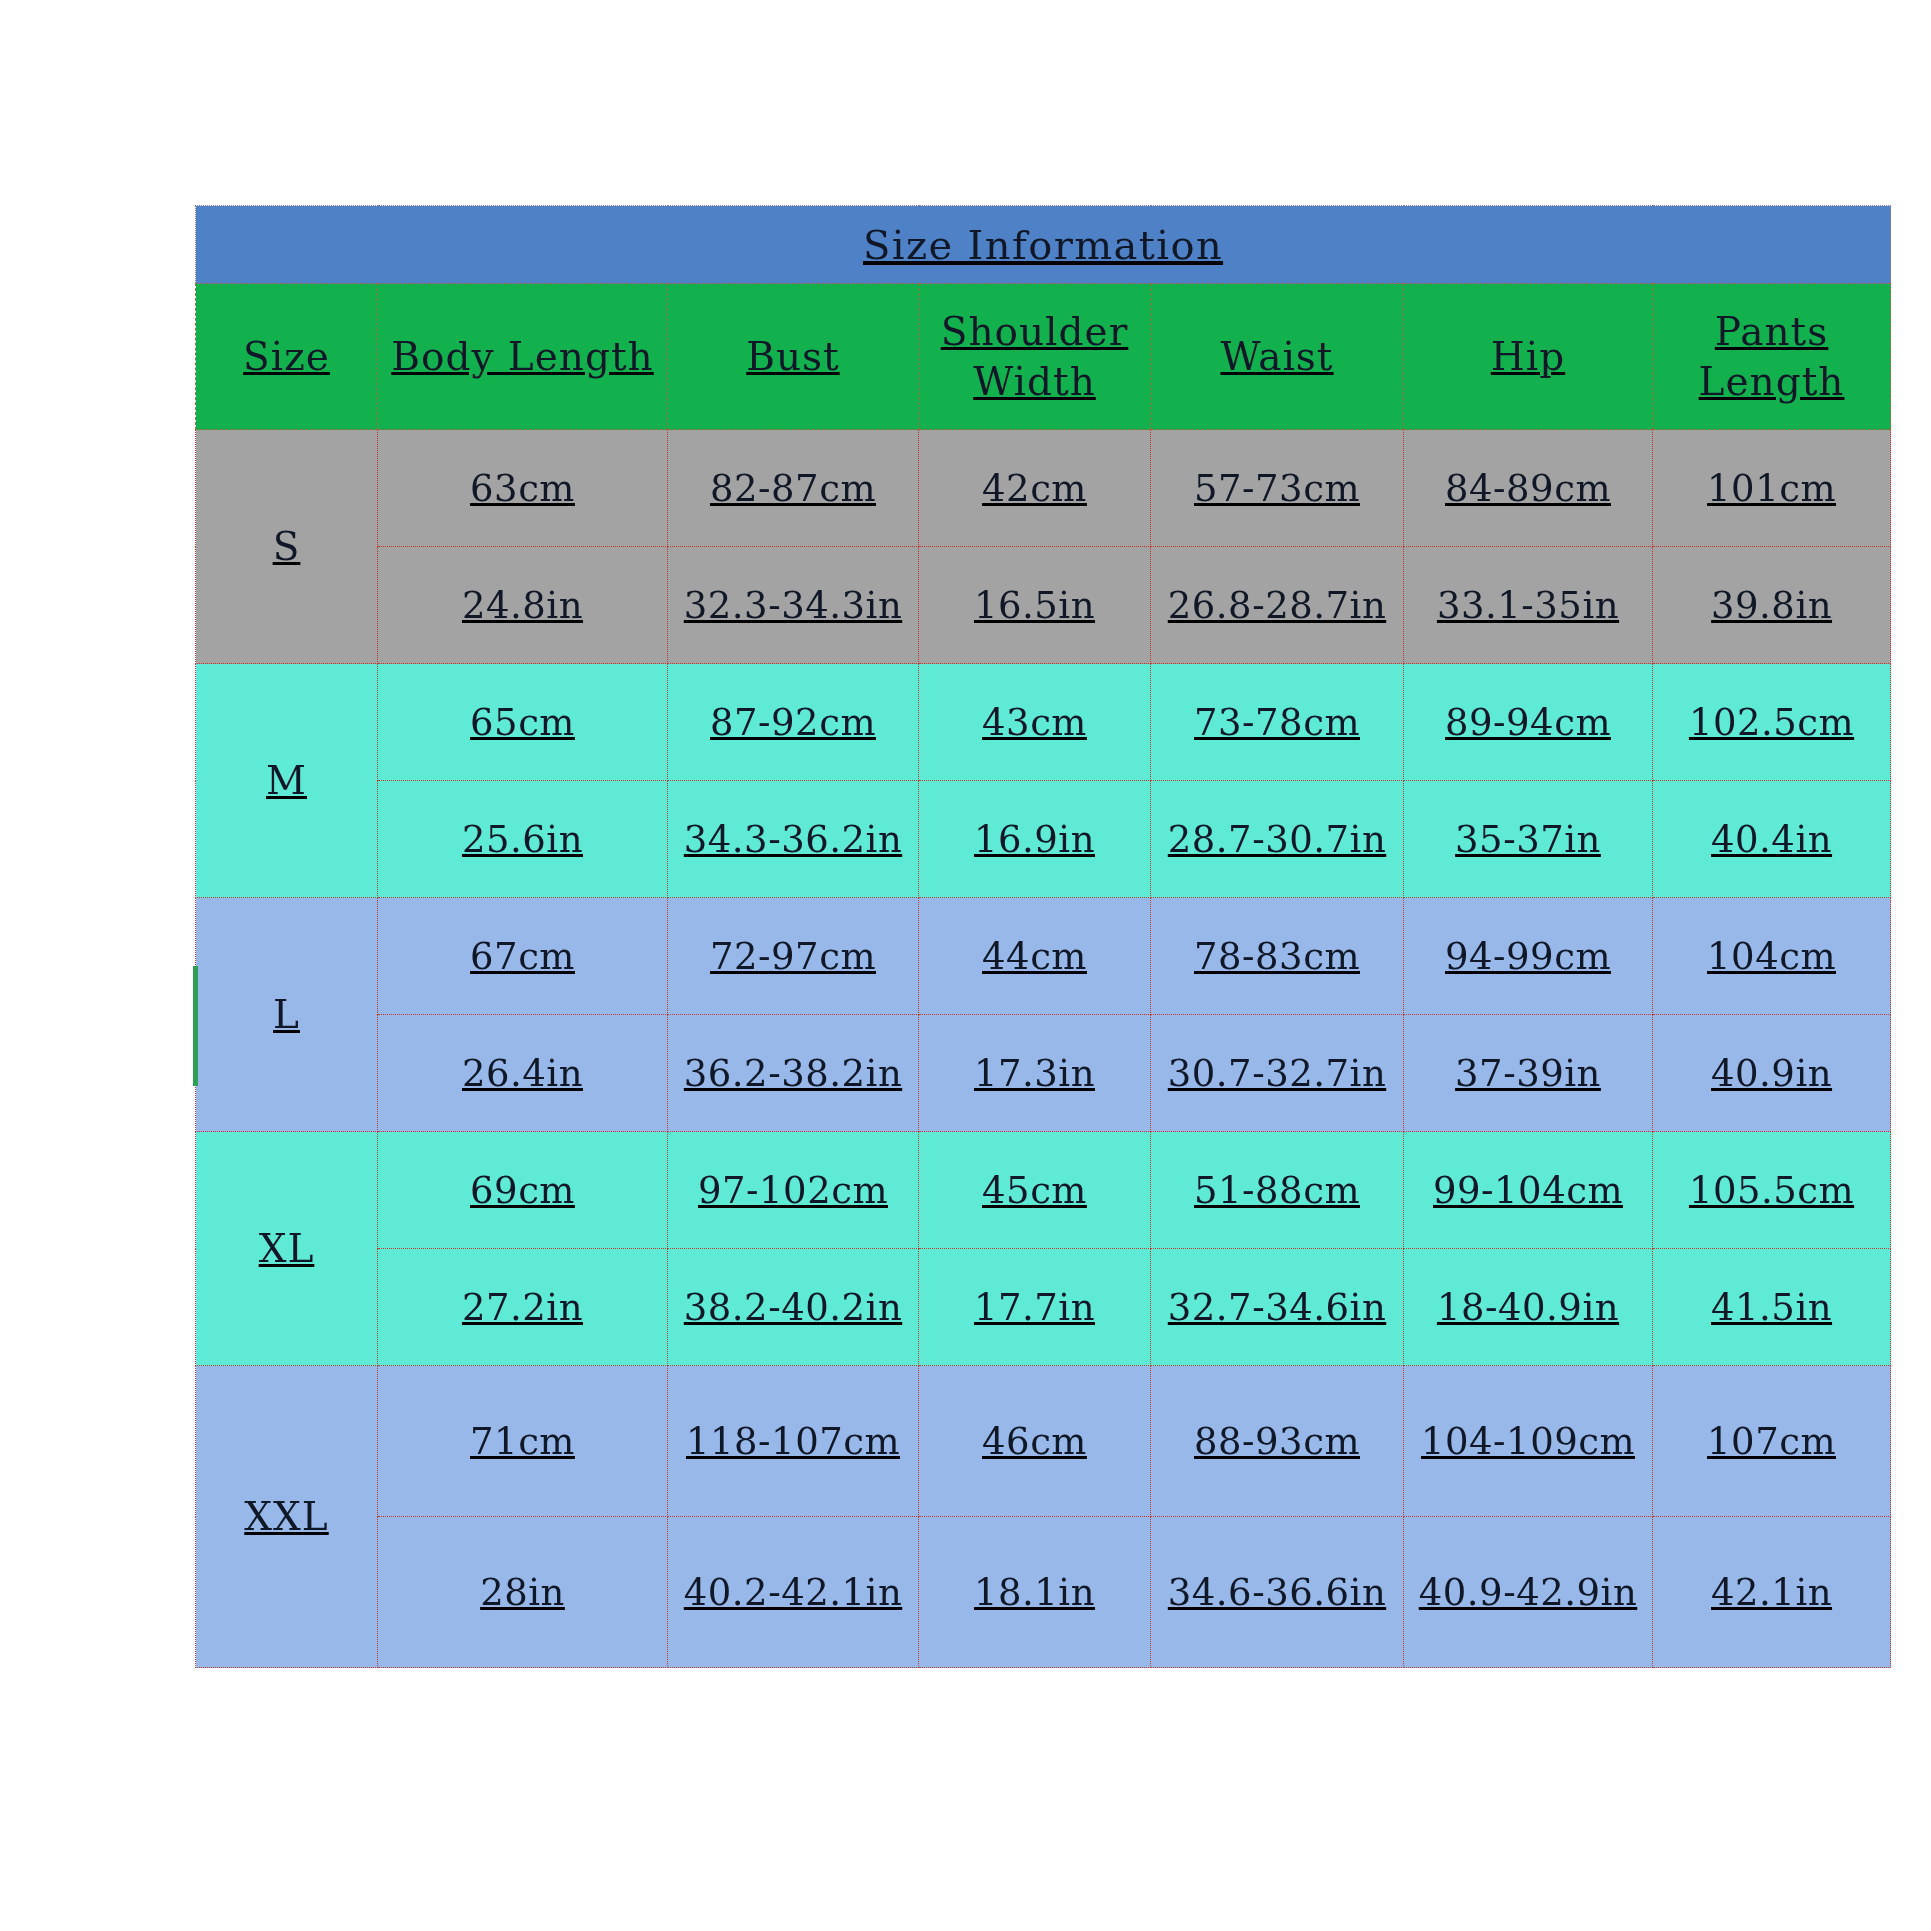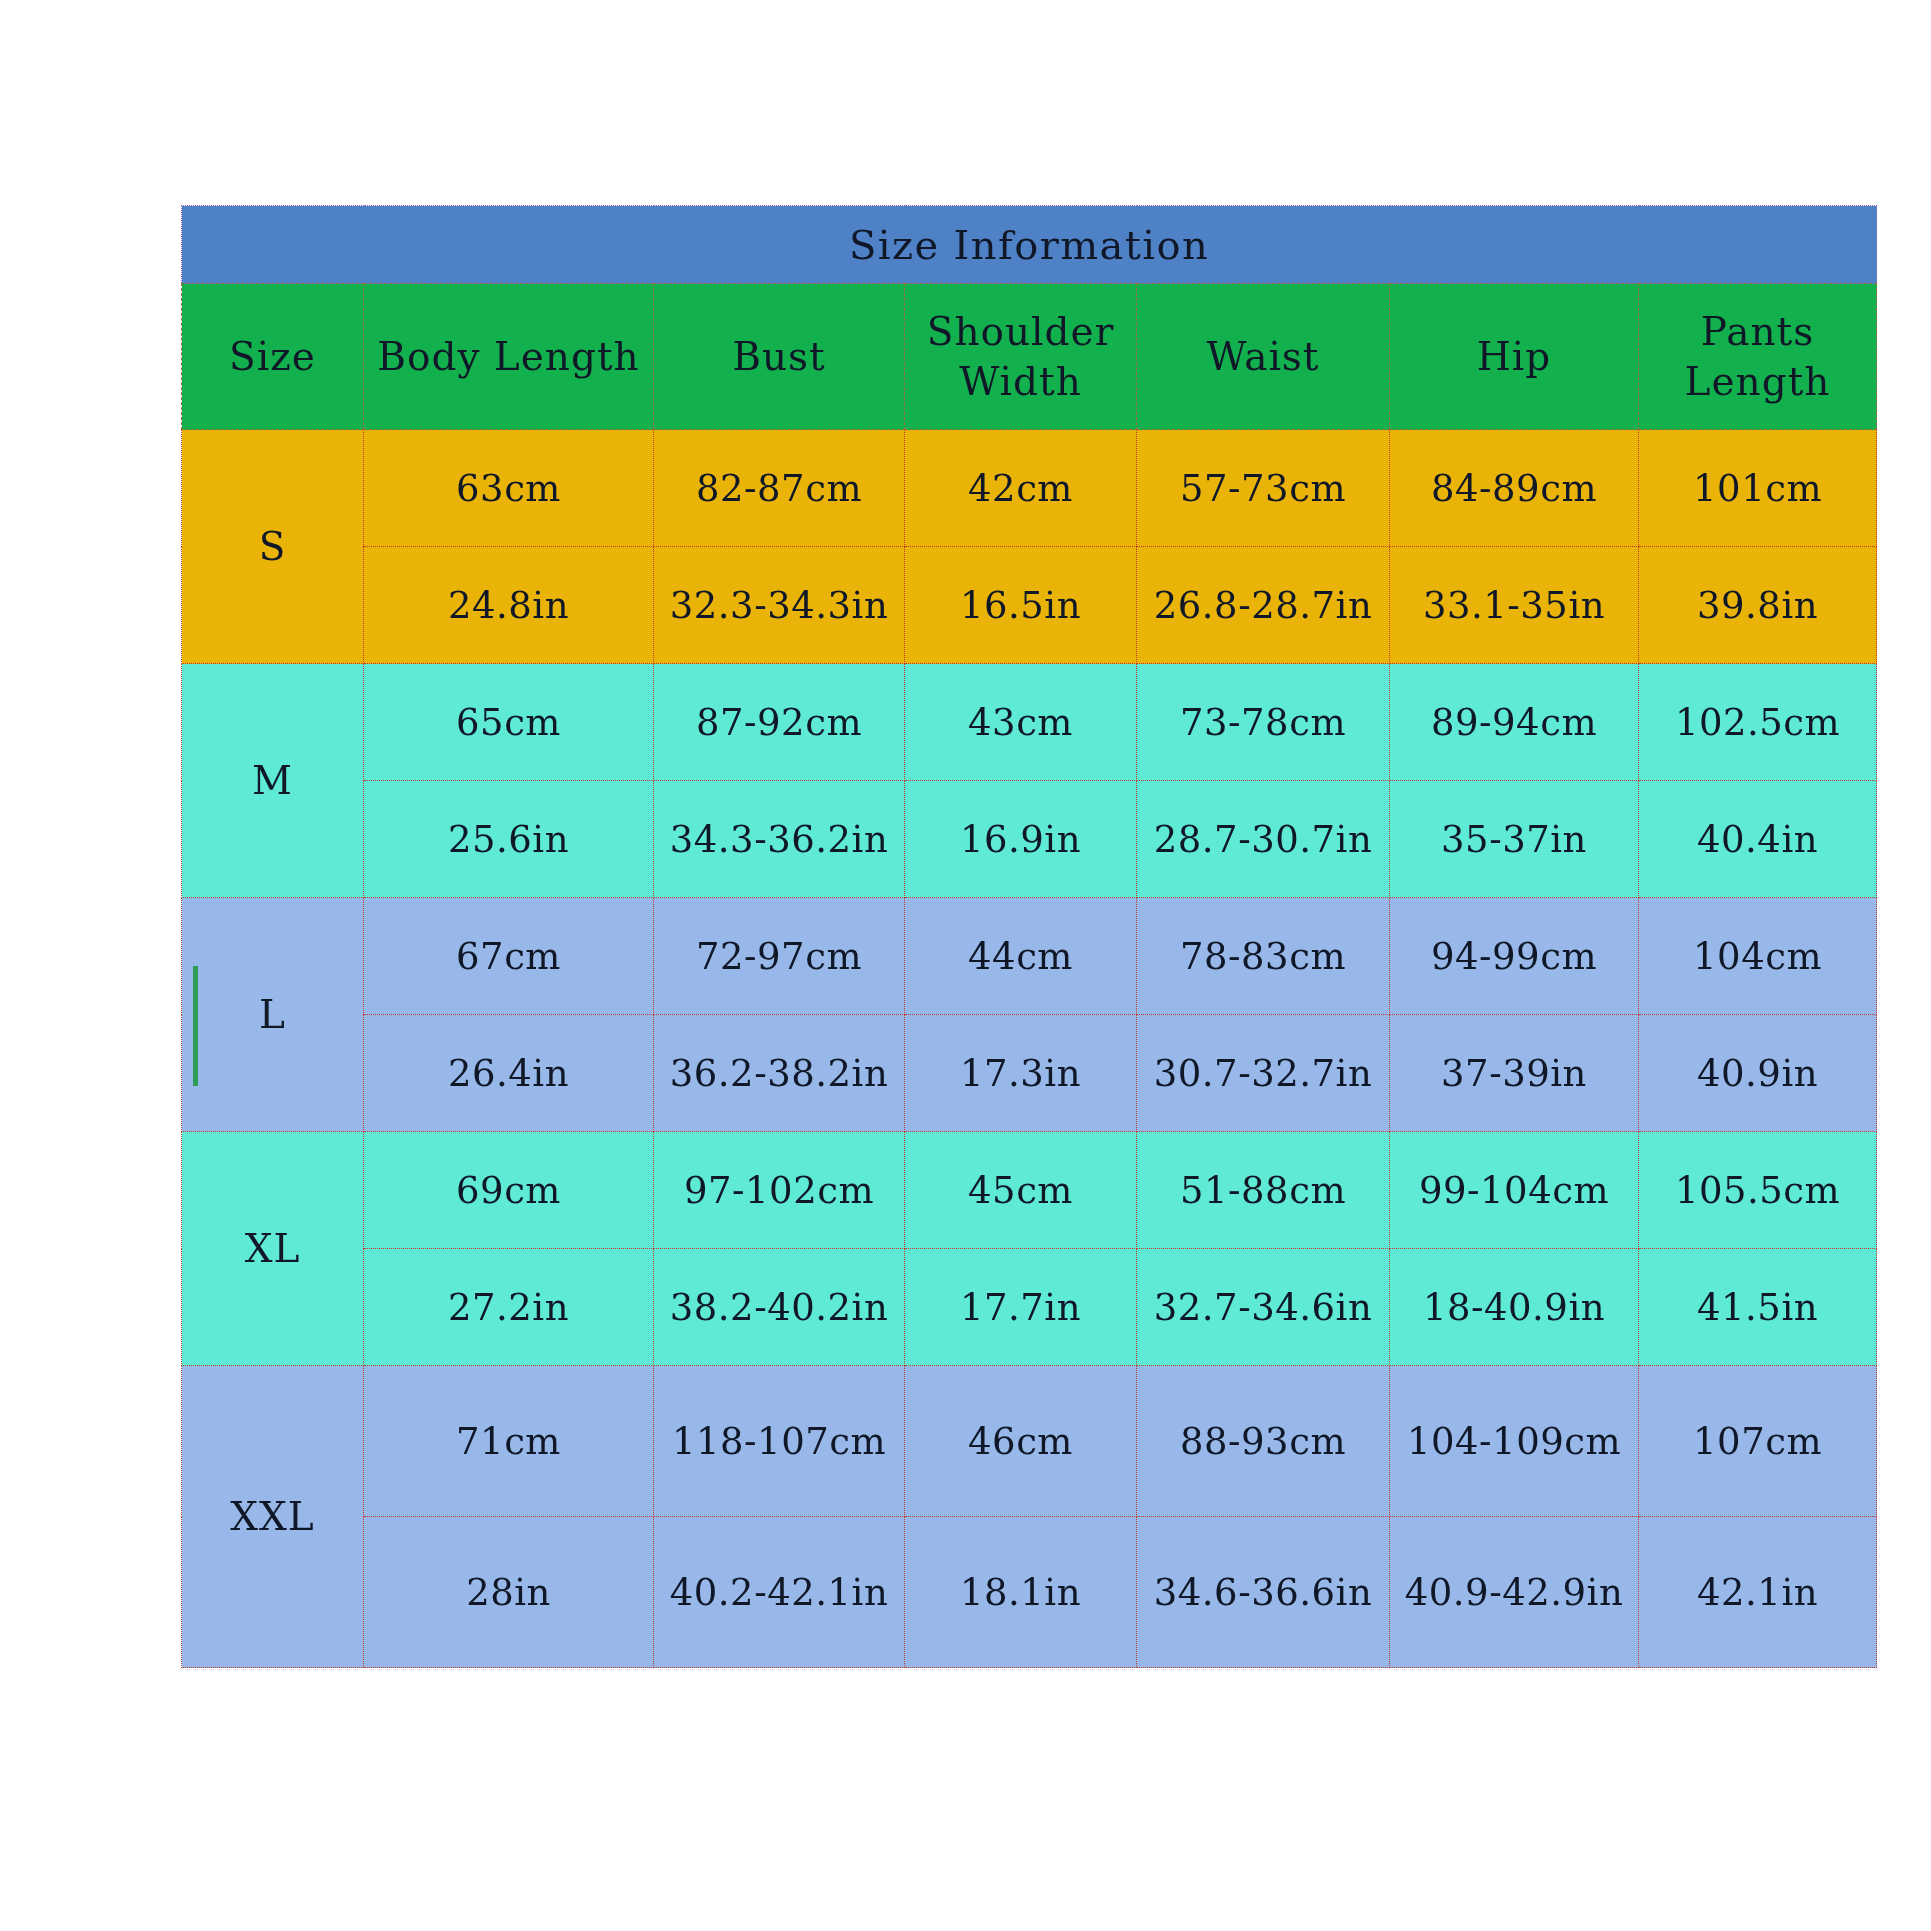--- a/index.html
+++ b/index.html
@@ -18,23 +18,24 @@
   .page {
     position: relative;
     width: 1931px;
     height: 1931px;
     background: #ffffff;
   }
 
   
   .chart-wrap {
     position: absolute;
-    left: 181px;
+    left: 195px;
     top: 205px;
     width: 1597px;
+    text-decoration: underline;
   }
 
   table.size-table {
     width: 1597px;
     border-collapse: collapse;
     table-layout: fixed;
   }
 
   table.size-table td,
   table.size-table th {
@@ -73,21 +74,21 @@
 
   
   .data-cell {
     font-size: 37px;
     letter-spacing: 0.5px;
     height: 116px;
   }
   .data-cell.tall { height: 150px; }
 
   
-  .row-teal   td { background: #eab308; border-color: #b03a8a; }
+  .row-teal   td { background: #a3a3a3; border-color: #b03a8a; }
   .row-orange td { background: #5eead4; border-color: #b13a0d; }
   .row-peri   td { background: #97b8e8; border-color: #c83a6e; margin-top: 36px; }
 
   
   col.c-size   { width: 182px; }
   col.c-body   { width: 290px; }
   col.c-bust   { width: 251px; }
   col.c-should { width: 232px; }
   col.c-waist  { width: 253px; }
   col.c-hip    { width: 249px; }

